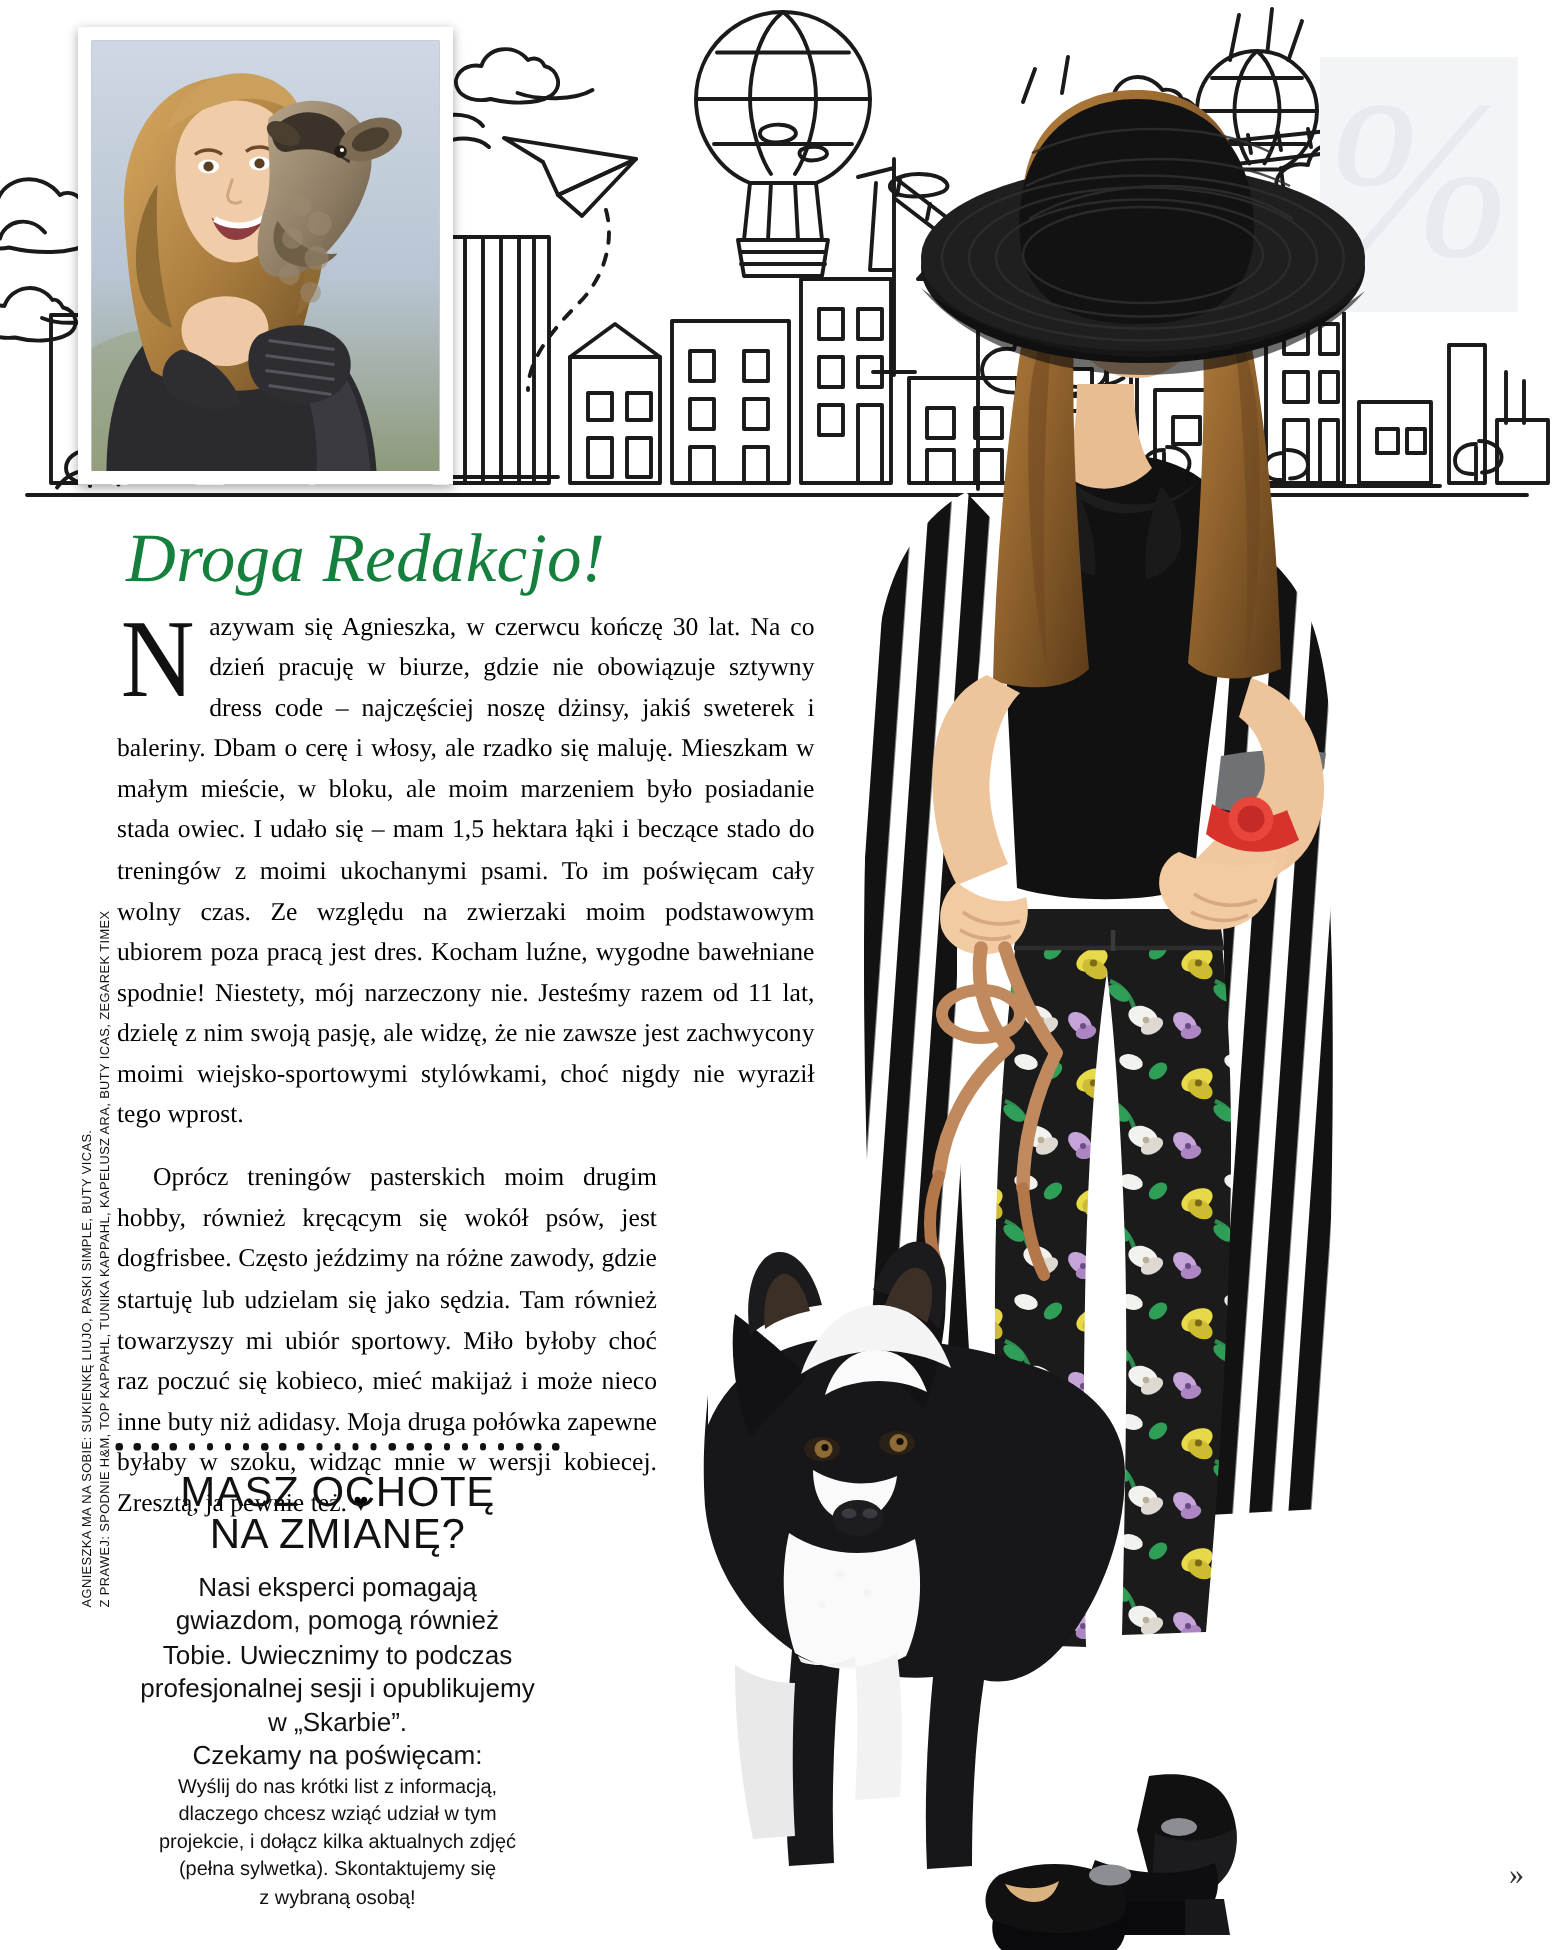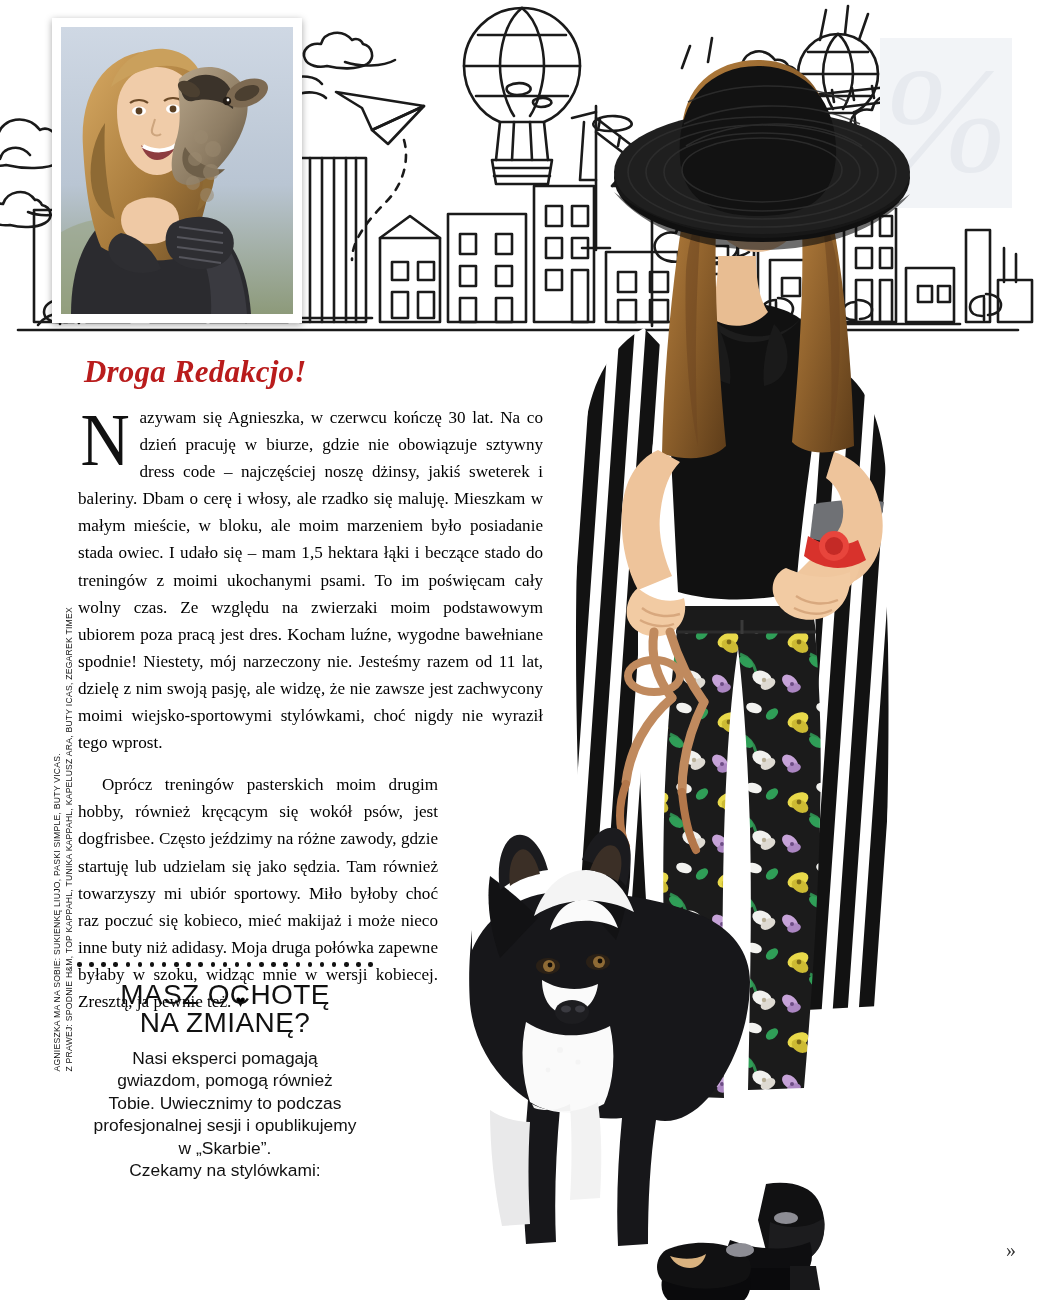--- a/index.html
+++ b/index.html
@@ -77,25 +77,25 @@
   
   .article {
     position: absolute;
     left: 78px; top: 352px;
     width: 465px;
     z-index: 25;
   }
   .article-title {
     font-family: "Liberation Serif", serif;
     font-style: italic;
-    font-weight: bold;
-    font-size: 31px;
+    font-weight: normal;
+    font-size: 46px;
     line-height: 40px;
     letter-spacing: .2px;
-    color: #b91c1c;
+    color: #15803d;
     margin: 0 0 12px 6px;
   }
   .article-body {
     font-family: "Liberation Serif", serif;
     font-size: 17.1px;
     line-height: 27.1px;
     color: #000000;
     text-align: justify;
     margin: 0;
     hyphens: manual;
@@ -588,21 +588,26 @@
         <i></i>
         <i></i>
     </div>
     <h2 class="callout-title">MASZ OCHOTĘ
 NA ZMIANĘ?</h2>
     <p class="callout-lead">Nasi eksperci pomagają
 gwiazdom, pomogą również
 Tobie. Uwiecznimy to podczas
 profesjonalnej sesji i opublikujemy
 w „Skarbie”.
-Czekamy na stylówkami:</p>
+Czekamy na poświęcam:</p>
+    <p class="callout-fine">Wyślij do nas krótki list z informacją,
+dlaczego chcesz wziąć udział w tym
+projekcie, i dołącz kilka aktualnych zdjęć
+(pełna sylwetka). Skontaktujemy się
+z wybraną osobą!</p>
   </div>
 
   <div class="credits">AGNIESZKA MA NA SOBIE: SUKIENKĘ LIUJO, PASKI SIMPLE, BUTY VICAS.
 Z PRAWEJ: SPODNIE H&amp;M, TOP KAPPAHL, TUNIKA KAPPAHL, KAPELUSZ ARA, BUTY ICAS, ZEGAREK TIMEX</div>
 
   <div class="page-chevron">»</div>
 
 </div>
 
 </body></html>

